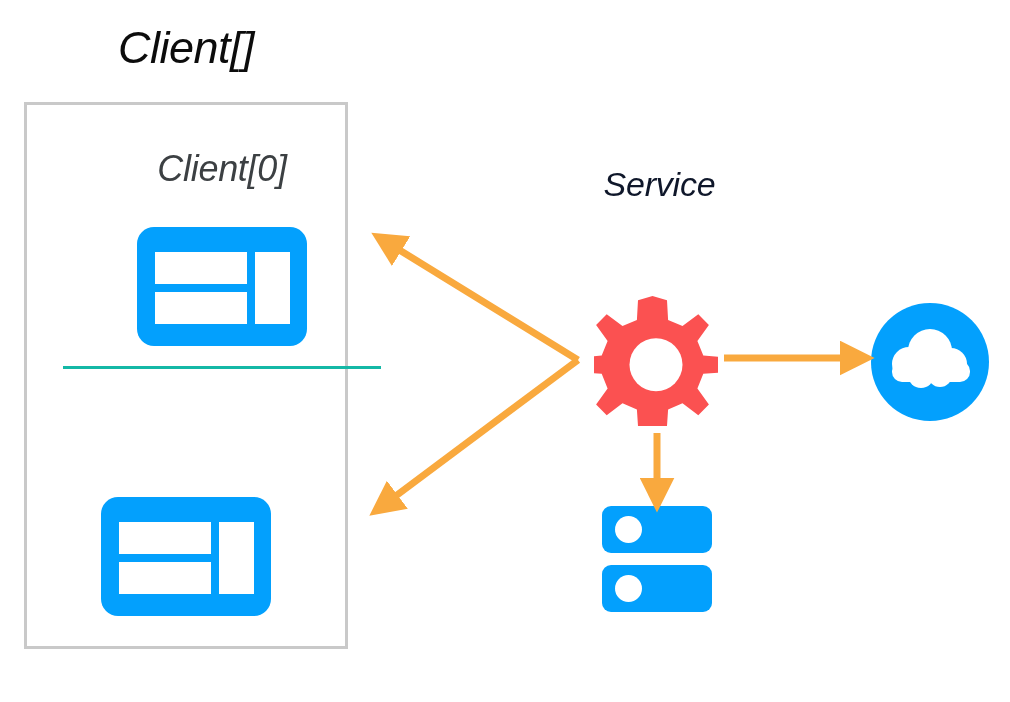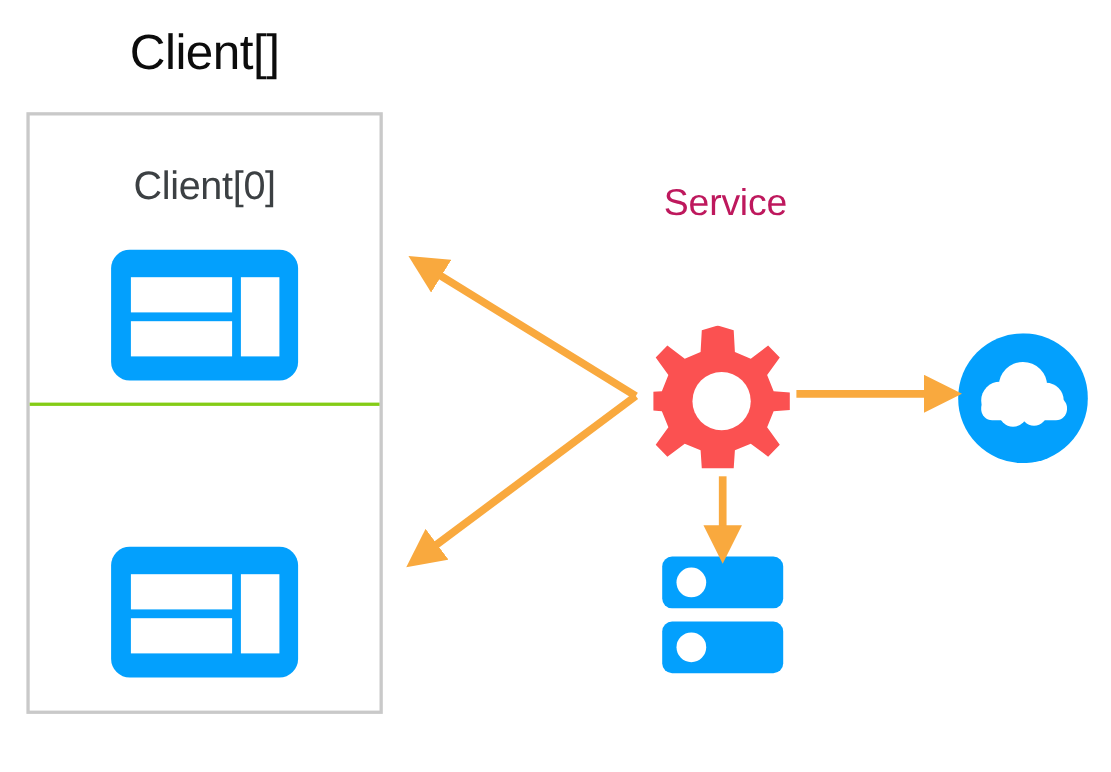--- a/index.html
+++ b/index.html
@@ -11,20 +11,21 @@
   body {
     font-family: "Liberation Sans", "DejaVu Sans", sans-serif;
     -webkit-font-smoothing: antialiased;
   }
   #canvas {
     position: relative;
     width: 1010px;
     height: 702px;
     background: #ffffff;
     overflow: hidden;
+    font-style: italic;
   }
 
   
   .diagram-title {
     position: absolute;
     left: 24px;
     top: 24px;
     width: 324px;
     text-align: center;
     font-size: 45px;
@@ -47,42 +48,42 @@
   }
   .sw-label {
     position: absolute;
     left: 553px;
     top: 163px;
     width: 213px;
     text-align: center;
     font-size: 34px;
     font-weight: 400;
     letter-spacing: -0.2px;
-    color: #be185d;
+    color: #0f172a;
     line-height: 1.25;
   }
   .sw-label span { display: block; }
 
   
   .client-array {
     position: absolute;
     left: 24px;
     top: 102px;
     width: 324px;
     height: 547px;
     box-sizing: border-box;
     border: 3px solid #c9c9c9;
   }
   .client-cell {
     position: absolute;
     left: 0;
     width: 100%;
     box-sizing: border-box;
   }
-  .client-cell.first  { top: 0;     height: 264px; border-bottom: 3px solid #84cc16; }
+  .client-cell.first  { top: 0;     height: 264px; border-bottom: 3px solid #14b8a6; margin-left: 36px; }
   .client-cell.second { top: 272px; height: 269px; }
 
   .client-label.slot0 { top: 44px; }
   .client-label.slot1 { top: 42px; }
 
   
   .browser-icon {
     position: absolute;
     left: 50%;
     transform: translateX(-50%);

